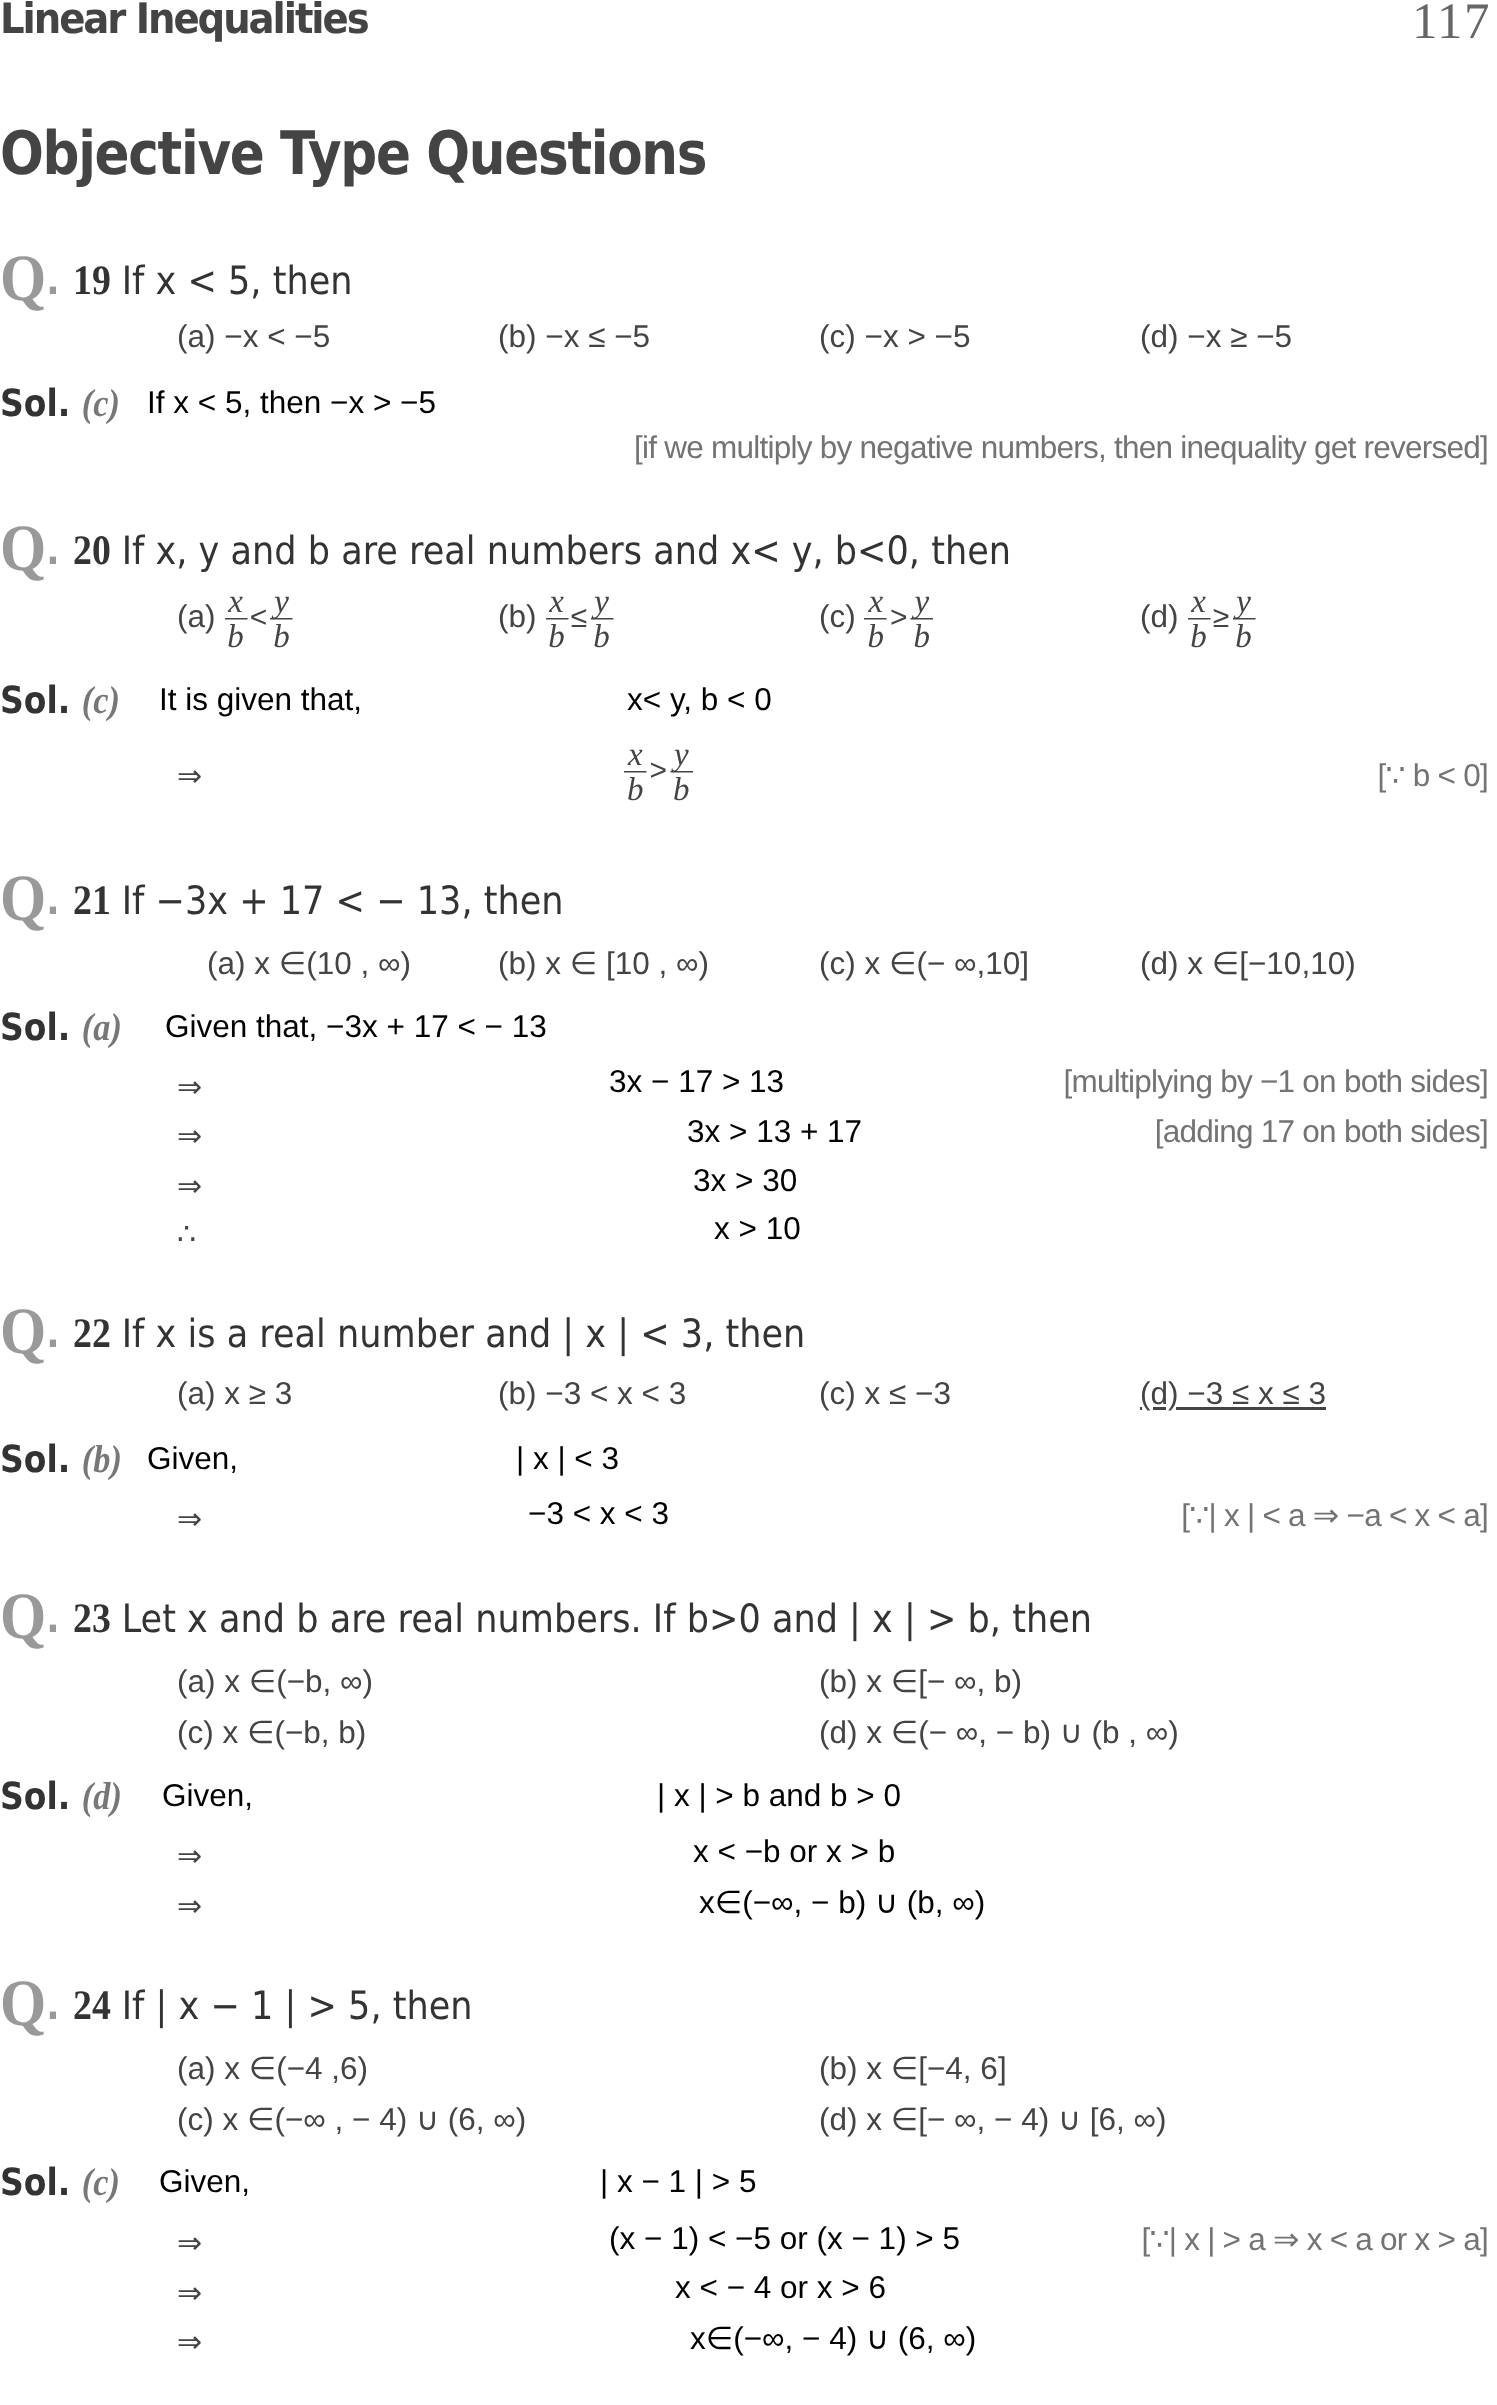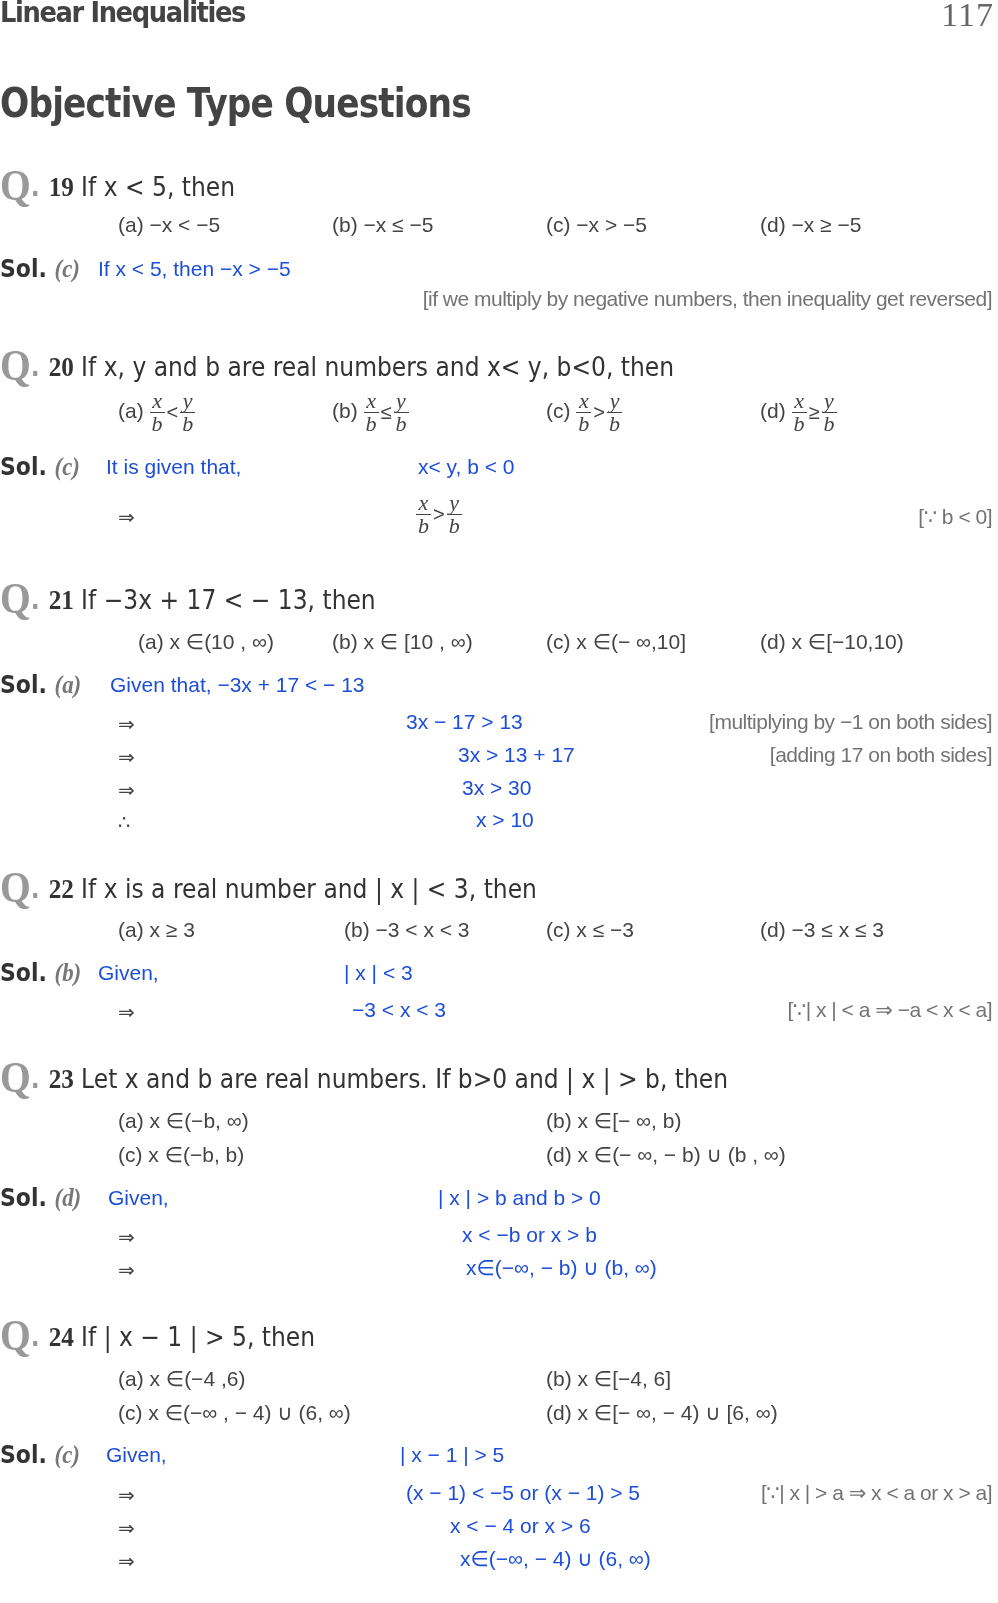--- a/index.html
+++ b/index.html
@@ -8,21 +8,21 @@
   .running-head { left: 0; top: -4px; font-family: "DejaVu Sans", sans-serif; font-weight: bold; font-size: 28px; letter-spacing: -1.5px; color: #444; transform: scaleX(0.92); transform-origin: left; }
   .page-num { right: 4px; top: -4px; font-family: "Liberation Serif", serif; font-size: 34px; color: #666; font-weight: normal; letter-spacing: 1px; }
   .section-title { left: 0; top: 80px; font-family: "DejaVu Sans", sans-serif; font-weight: bold; font-size: 40px; color: #444; letter-spacing: -1px; transform: scaleX(0.86); transform-origin: left; }
   .q-line { left: 0; font-family: "DejaVu Sans", sans-serif; font-size: 26px; color: #333; transform: scaleX(0.9); transform-origin: left; }
   .q-mark { font-family: "Liberation Serif", serif; font-weight: bold; font-size: 44px; color: #999; vertical-align: -4px; }
   .q-dot { color: #999; font-weight: bold; font-size: 26px; margin-right: 10px; }
   .q-num { font-family: "Liberation Serif", serif; font-weight: bold; font-size: 28px; color: #333; margin-right: 8px; }
   .opt { font-family: "Liberation Sans", sans-serif; font-size: 21px; color: #444; font-weight: 300; }
   .sol-label { left: 0; font-family: "DejaVu Sans", sans-serif; font-weight: bold; font-size: 25px; color: #333; transform: scaleX(0.88); transform-origin: left; }
   .sol-letter { font-family: "Liberation Serif", serif; font-style: italic; font-size: 26px; color: #777; font-weight: bold; }
-  .step { font-family: "Liberation Sans", sans-serif; font-size: 21px; color: #1d4ed8; }
+  .step { font-family: "Liberation Sans", sans-serif; font-size: 21px; color: #000000; }
   .arrow { font-family: "DejaVu Sans", sans-serif; font-size: 20px; color: #444; }
   .note { font-family: "Liberation Sans", sans-serif; font-size: 21px; color: #737373; letter-spacing: -0.5px; }
   .frac { display: inline-block; vertical-align: middle; text-align: center; font-family: "Liberation Serif", serif; font-style: italic; font-size: 22px; line-height: 1; }
   .frac .num { display: block; padding: 0 2px; border-bottom: 1px solid #444; }
   .frac .den { display: block; padding: 0 2px; }
   .frac-wrap { font-family: "Liberation Sans", sans-serif; font-size: 21px; color: #444; }
   .rel { font-family: "Liberation Sans", sans-serif; font-size: 20px; margin: 0 2px; vertical-align: middle; }
 </style>
 </head>
 <body>
@@ -99,23 +99,23 @@
 <div class="abs arrow" style="top:778px; left:118px;">⇒</div>
 <div class="abs step" style="top:776px; left:462px;">3x &gt; 30</div>
 
 <div class="abs arrow" style="top:810px; left:118px;">∴</div>
 <div class="abs step" style="top:808px; left:476px;">x &gt; 10</div>
 
 <div class="abs q-line" style="top:862px;">
   <span class="q-mark">Q</span><span class="q-dot">.</span><span class="q-num">22</span><span>If x is a real number and | x | &lt; 3, then</span>
 </div>
 <div class="abs opt" style="top:918px; left:118px;">(a) x ≥ 3</div>
-<div class="abs opt" style="top:918px; left:344px;">(b) −3 &lt; x &lt; 3</div>
+<div class="abs opt" style="top:918px; left:332px;">(b) −3 &lt; x &lt; 3</div>
 <div class="abs opt" style="top:918px; left:546px;">(c) x ≤ −3</div>
-<div class="abs opt" style="top:918px; left:760px;">(d) −3 ≤ x ≤ 3</div>
+<div class="abs opt" style="top:918px; left:760px;text-decoration:underline;">(d) −3 ≤ x ≤ 3</div>
 <div class="abs sol-label" style="top:958px;">
   <span>Sol.</span> <span class="sol-letter">(b)</span>
 </div>
 <div class="abs step" style="top:961px; left:98px;">Given,</div>
 <div class="abs step" style="top:961px; left:344px;">| x | &lt; 3</div>
 <div class="abs arrow" style="top:1000px; left:118px;">⇒</div>
 <div class="abs step" style="top:998px; left:352px;">−3 &lt; x &lt; 3</div>
 <div class="abs note" style="top:998px; right:6px;">[∵| x | &lt; a ⇒ −a &lt; x &lt; a]</div>
 
 <div class="abs q-line" style="top:1052px;">

